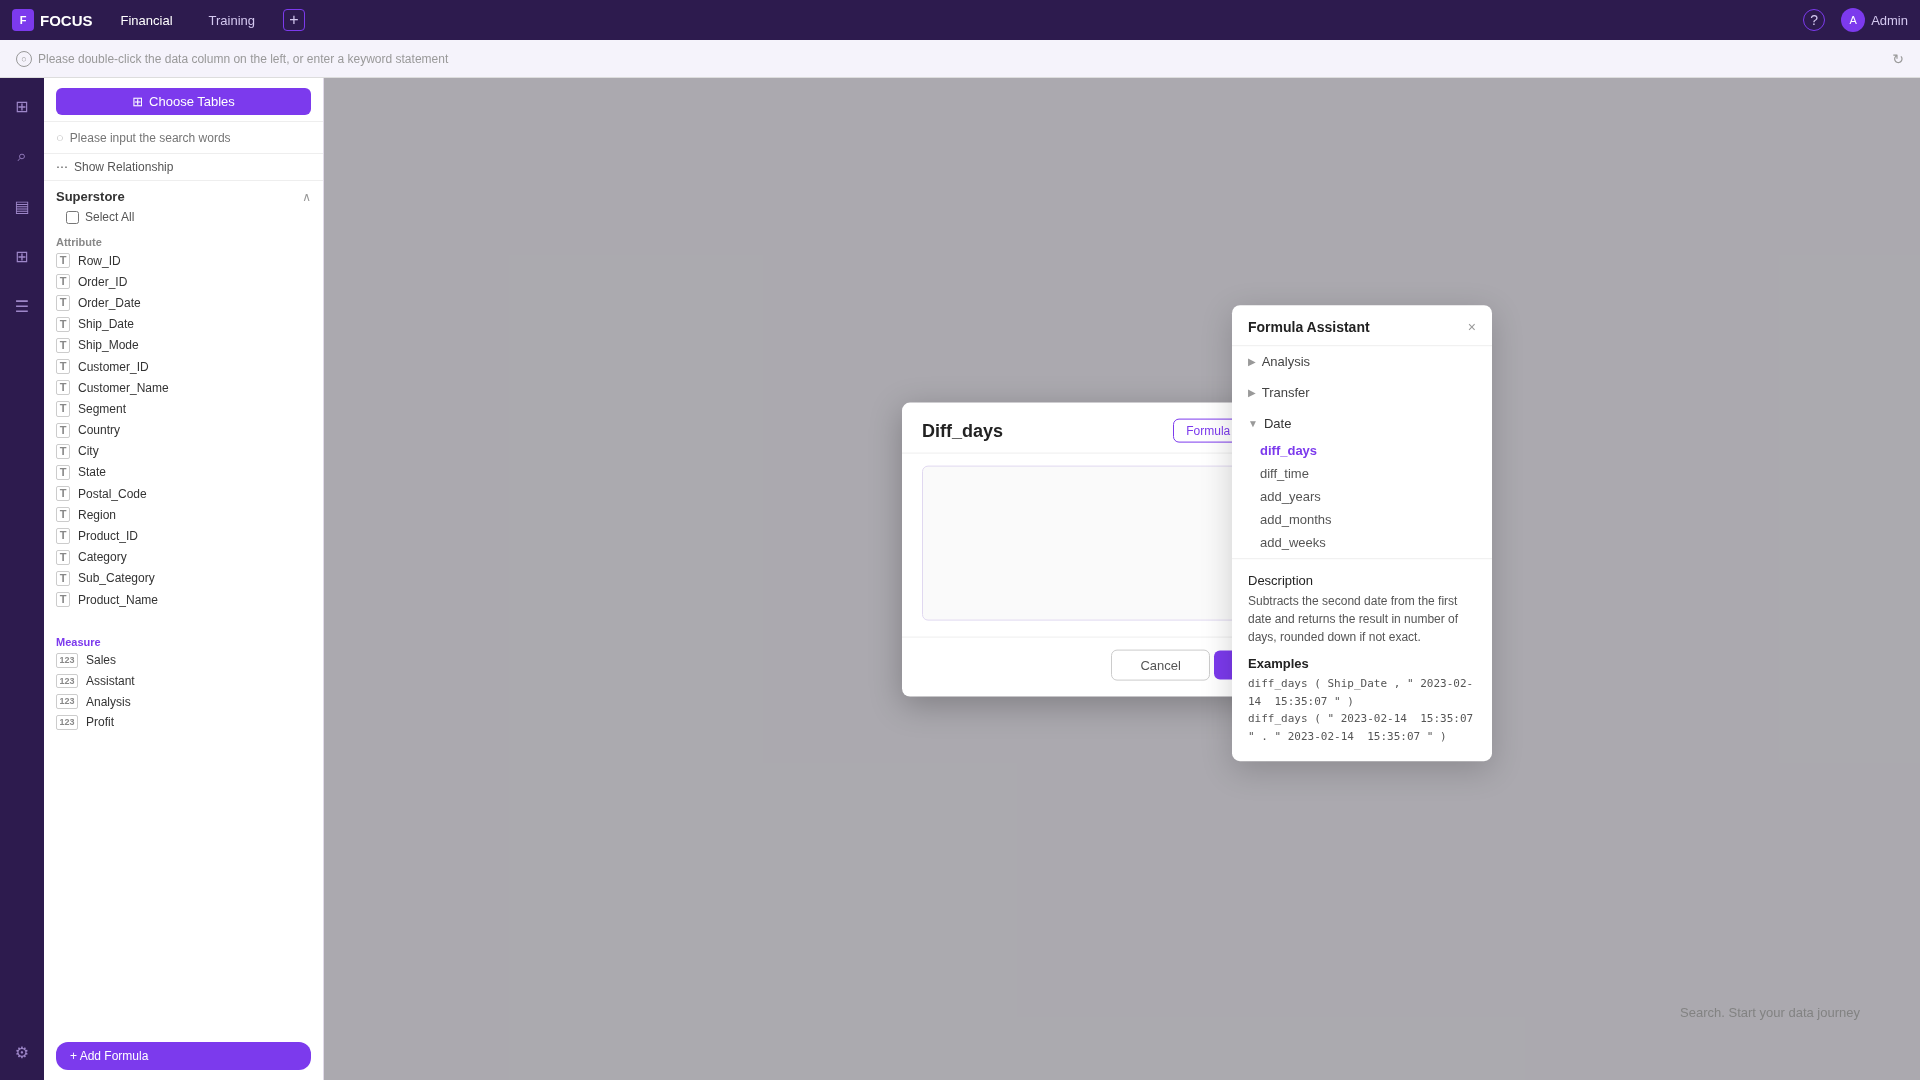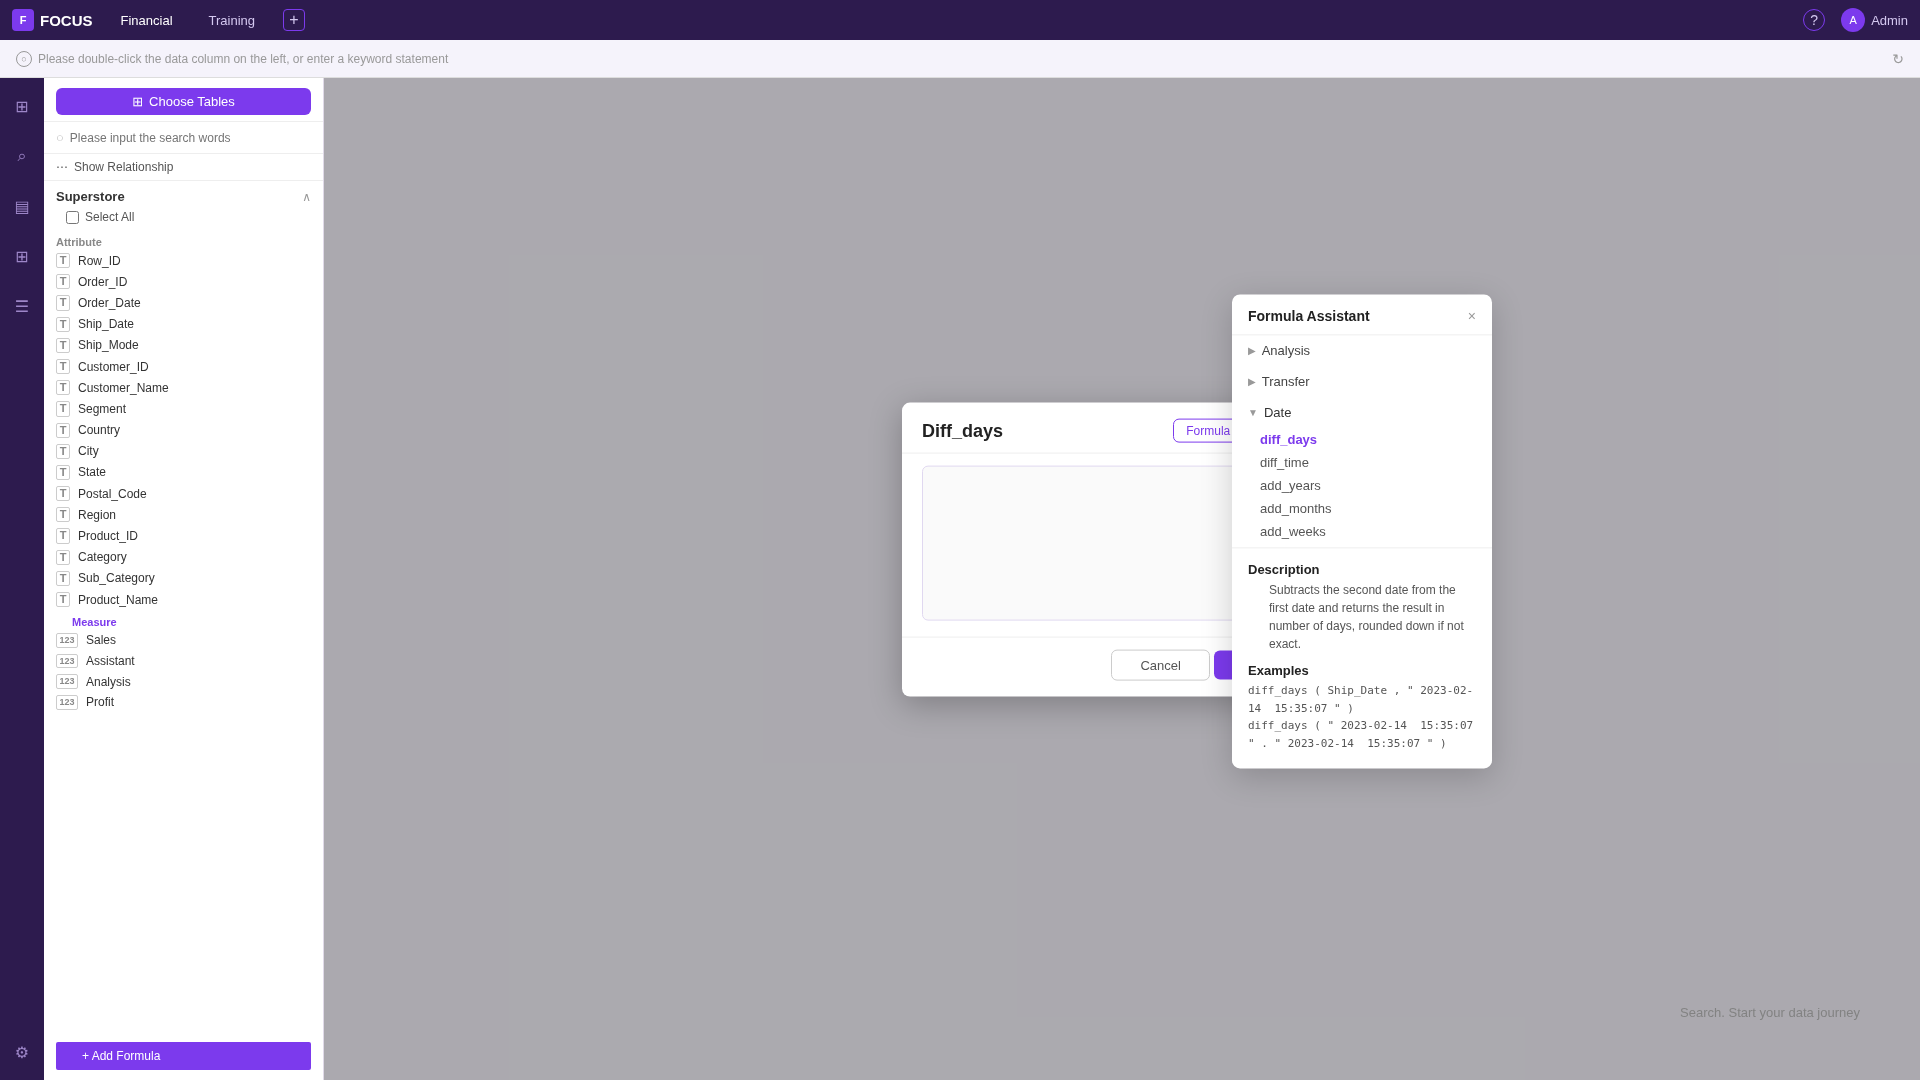--- a/index.html
+++ b/index.html
@@ -257,30 +257,31 @@
       text-align: center;
       border: 1px solid #ccc;
       border-radius: 2px;
       line-height: 1.4;
       padding: 0 1px;
     }
     .measure-label {
       font-size: 11px;
       font-weight: 600;
       color: #7c3aed;
-      padding: 6px 28px 2px;
+      padding: 6px 12px 2px;
+      margin-top: 20px;
     }
 
     .add-formula-btn {
       margin: 10px 12px;
       background: #7c3aed;
       color: white;
       border: none;
-      border-radius: 2px;
-      padding: 7px 26px;
+      border-radius: 12px;
+      padding: 7px 14px;
       font-size: 12px;
       cursor: pointer;
       display: flex;
       align-items: center;
       gap: 4px;
     }
 
     
     .content-area {
       flex: 1;
@@ -435,22 +436,22 @@
     .fa-items { padding-left: 28px; }
     .fa-item {
       padding: 4px 16px 4px 0;
       font-size: 13px;
       color: #555;
       cursor: pointer;
     }
     .fa-item.active { color: #7c3aed; font-weight: 600; }
     .fa-divider { height: 1px; background: #eee; margin: 4px 0; }
     .fa-desc-section { padding: 10px 16px 0; }
-    .fa-desc-title { font-size: 13px; font-weight: 700; color: #222; margin-bottom: 4px; }
-    .fa-desc-text { font-size: 12px; color: #555; line-height: 1.5; margin-left: 21px; }
+    .fa-desc-title { font-size: 13px; font-weight: 400; color: #222; margin-bottom: 4px; }
+    .fa-desc-text { font-size: 12px; color: #555; line-height: 1.5; }
     .fa-examples-title { font-size: 13px; font-weight: 700; color: #222; margin: 10px 0 4px; padding: 0 16px; }
     .fa-example { font-size: 11px; color: #555; padding: 0 16px; line-height: 1.6; font-family: monospace; }
   </style>
 </head>
 <body>
 
 <nav class="top-nav">
   <div class="nav-logo">
     <div class="nav-logo-icon">F</div>
     <span>FOCUS</span>

